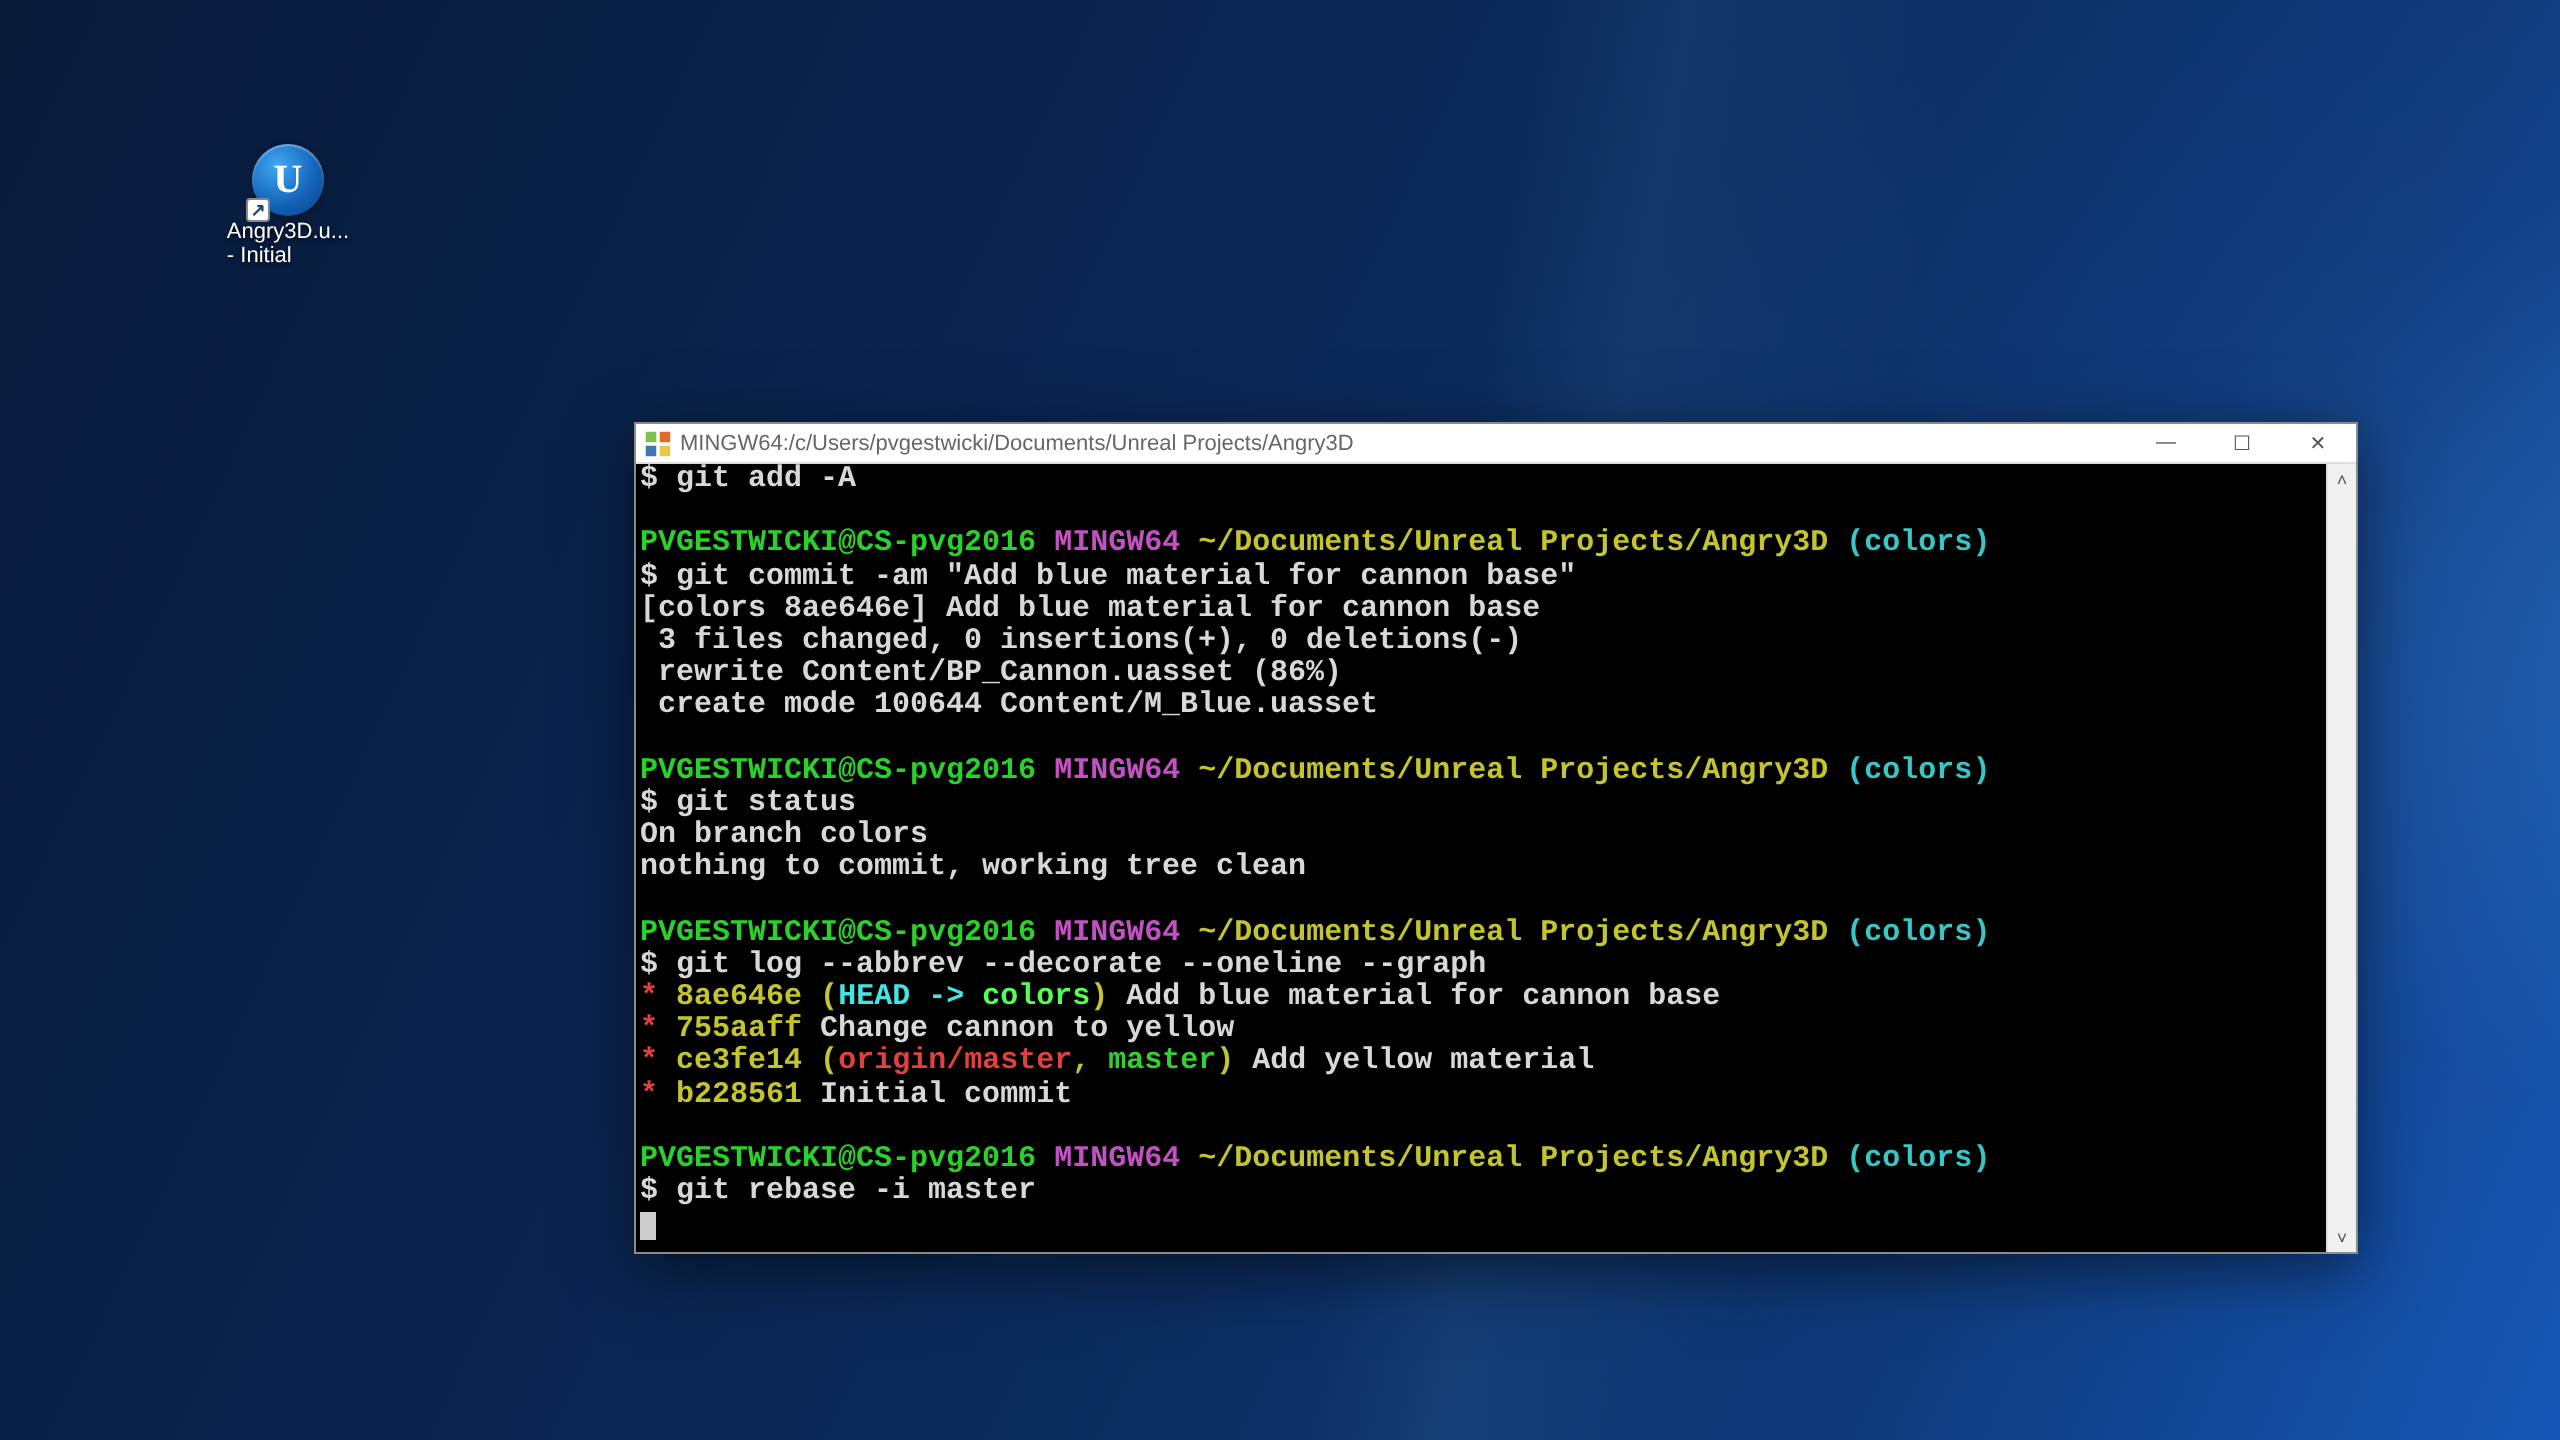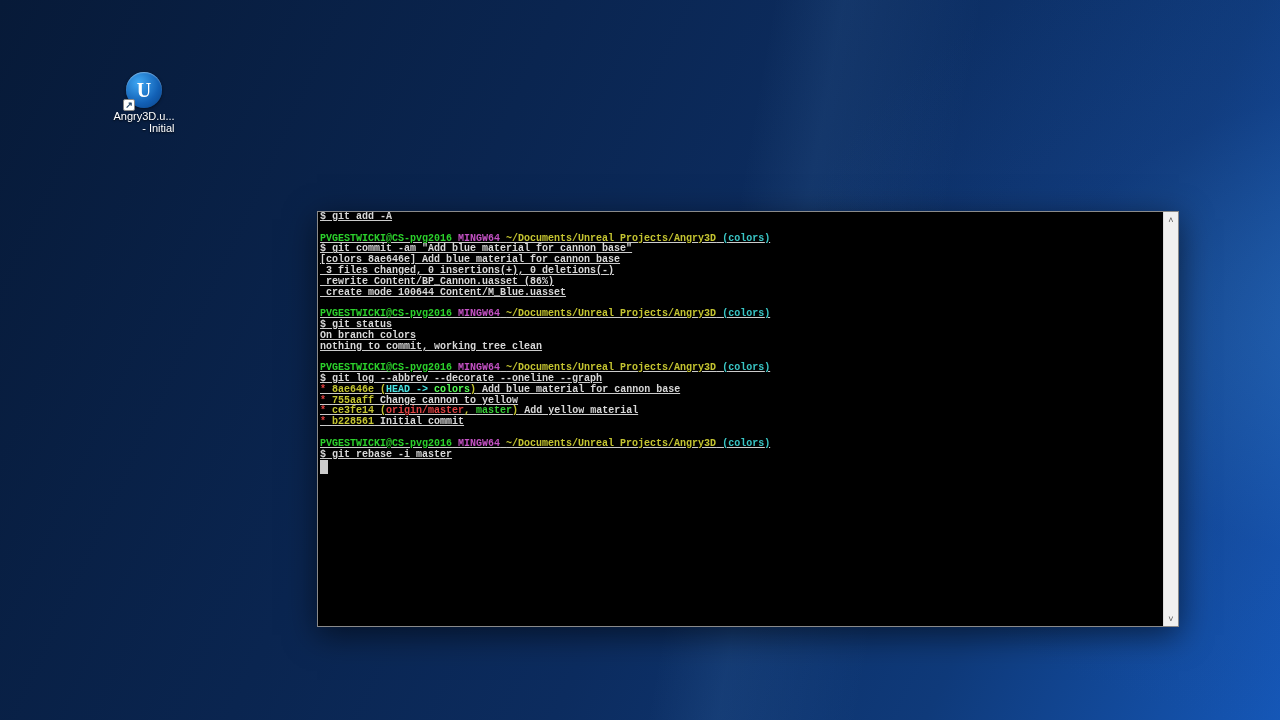--- a/index.html
+++ b/index.html
@@ -30,21 +30,21 @@
     color: #fff; font-weight: bold; font-family: Georgia, serif; font-size: 20px;
     box-shadow: 0 1px 3px rgba(0,0,0,.5), inset 0 1px 1px rgba(255,255,255,.35);
     position: relative;
   }
   .desktop-icon .shortcut-arrow {
     position:absolute; left:-3px; bottom:-3px; width:12px; height:12px;
     background:#fff; border:1px solid #888; border-radius:2px; font-size:9px;
     display:flex; align-items:center; justify-content:center; color:#246;
   }
   .desktop-icon .label {
-    color:#fff; font-size:11px; text-align:right; line-height:1.1;
+    color:#fff; font-size:11px; text-align:left; line-height:1.1;
     text-shadow: 0 1px 2px rgba(0,0,0,.8);
   }
 
   
   .window {
     position:absolute; left:317px; top:211px; width:862px; height:416px;
     background:#fff; border:1px solid #8a8a8a;
     box-shadow: 0 8px 30px rgba(0,0,0,.55);
     display:flex; flex-direction:column;
   }
@@ -65,22 +65,22 @@
     width:38px; height:100%; display:flex; align-items:center; justify-content:center;
     font-size:10px; color:#555; cursor:pointer;
   }
 
   .term-body {
     position:relative; flex:1; display:flex; min-height:0;
   }
   .terminal {
     flex:1; background:#000; color:#ccc;
     font-family:"Consolas","Courier New",monospace;
-    font-size:10px; line-height:1.08; font-weight:bold;
-    padding:0 2px 2px 2px; white-space:pre; overflow:hidden;text-decoration:underline;
+    font-size:15px; line-height:1.08; font-weight:bold;
+    padding:0 2px 2px 2px; white-space:pre; overflow:hidden;
   }
   .scrollbar {
     width:15px; background:#f0f0f0; border-left:1px solid #ddd;
     display:flex; flex-direction:column; justify-content:space-between; align-items:center;
   }
   .sb-btn {
     width:100%; height:15px; display:flex; align-items:center; justify-content:center;
     font-size:9px; color:#555; cursor:pointer;
   }
   .sb-track { flex:1; position:relative; background:#f0f0f0; }
@@ -115,20 +115,36 @@
       <span class="shortcut-arrow">↗</span>
     </div>
     <div class="label">
       <span>Angry3D.u...</span><br>
       <span>- Initial</span>
     </div>
   </div>
 
   <div class="window">
 
+    <div class="titlebar">
+      <span class="app-icon">
+        <svg viewBox="0 0 16 16">
+            <rect x="1" y="1" width="6" height="6" fill="#7cc04d"></rect>
+            <rect x="9" y="1" width="6" height="6" fill="#e26a2c"></rect>
+            <rect x="1" y="9" width="6" height="6" fill="#3b78b5"></rect>
+            <rect x="9" y="9" width="6" height="6" fill="#e6c84a"></rect>
+          </svg>
+      </span>
+      <span class="title-text">MINGW64:/c/Users/pvgestwicki/Documents/Unreal Projects/Angry3D</span>
+      <div class="win-controls">
+        <div class="win-btn">—</div>
+        <div class="win-btn">☐</div>
+        <div class="win-btn close">✕</div>
+      </div>
+    </div>
 
     <div class="term-body">
       <div class="terminal"><span class="c-white">$</span><span class="c-white"> </span><span class="c-white">git add -A</span>
 
 <span class="c-green">PVGESTWICKI@CS-pvg2016</span><span> </span><span class="c-purple">MINGW64</span><span> </span><span class="c-yellow">~/Documents/Unreal Projects/Angry3D</span><span class="c-cyan"> (</span><span class="c-cyan">colors</span><span class="c-cyan">)</span>
 <span class="c-white">$</span><span> </span><span class="c-white">git commit -am "Add blue material for cannon base"</span>
 <span class="c-white">[colors 8ae646e] Add blue material for cannon base</span>
 <span class="c-white"> 3 files changed, 0 insertions(+), 0 deletions(-)</span>
 <span class="c-white"> rewrite Content/BP_Cannon.uasset (86%)</span>
 <span class="c-white"> create mode 100644 Content/M_Blue.uasset</span>

